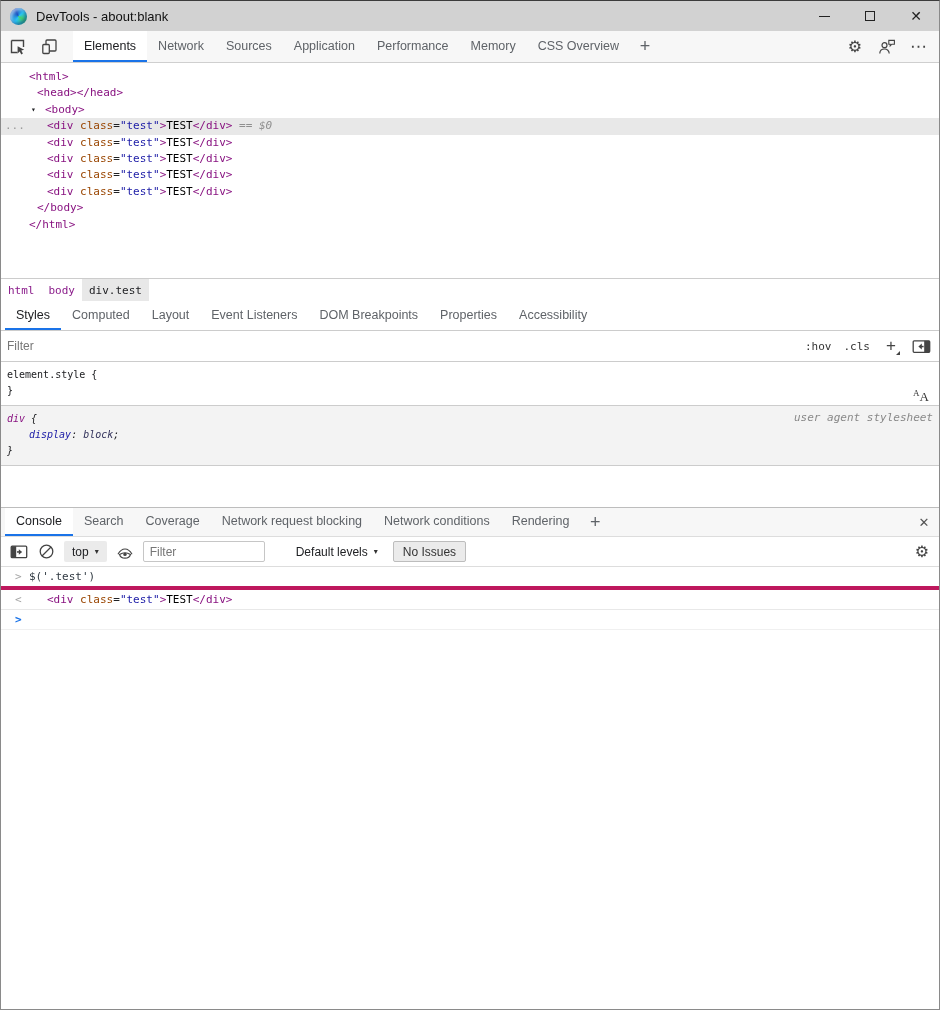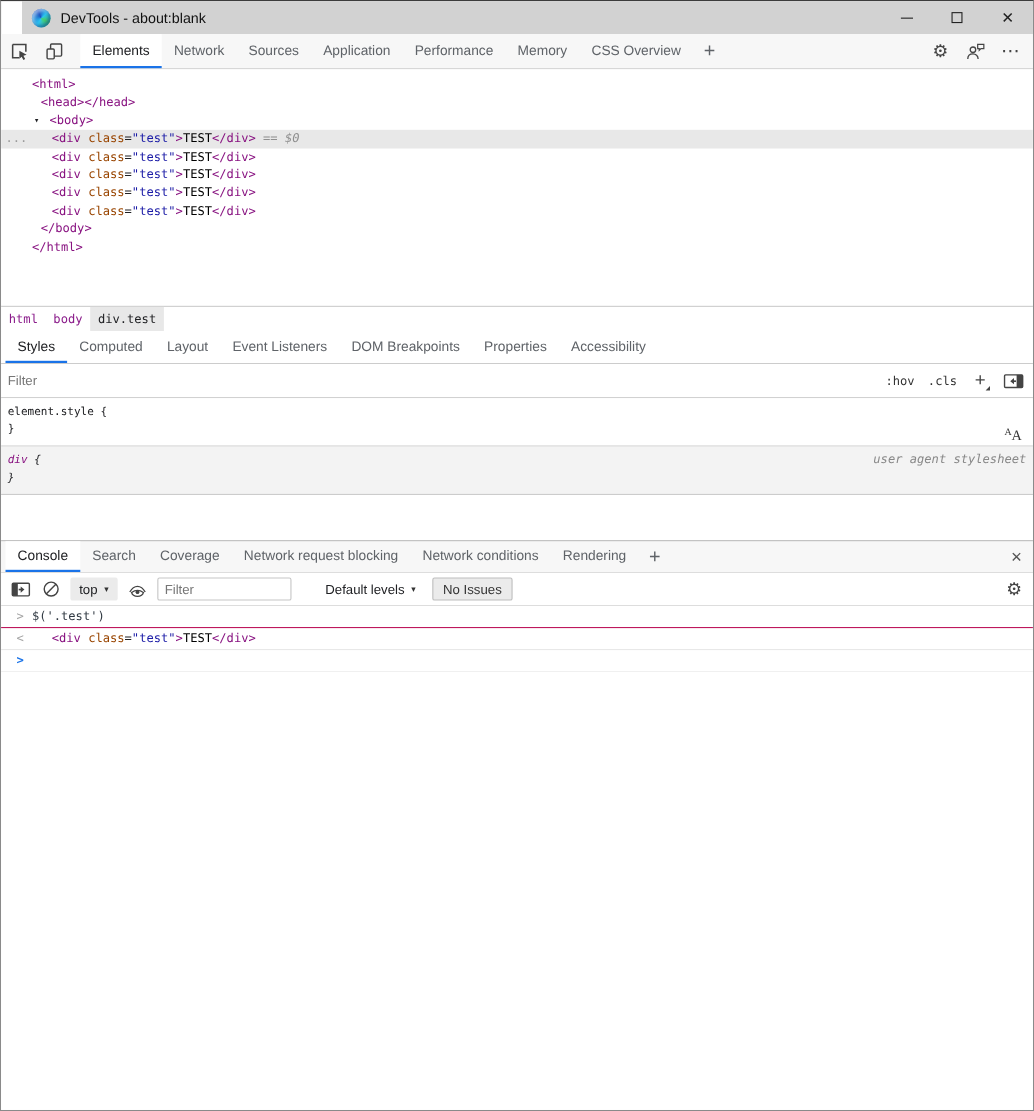--- a/index.html
+++ b/index.html
@@ -1,21 +1,21 @@
 <!DOCTYPE html>
 <html><head>
 <meta charset="utf-8">
 <style>
   * { margin:0; padding:0; box-sizing:border-box; }
   html,body { background:#fff; }
   body { width:940px; height:1010px; font-family:"Liberation Sans", sans-serif; color:#202124; }
   .window { width:940px; height:1010px; border:1px solid #8a8a8a; border-top:1px solid #3c3c3c; background:#fff; display:flex; flex-direction:column; overflow:hidden; }
 
   
-  .titlebar { height:30px; background:#d2d2d2; display:flex; align-items:center; padding-left:9px; flex:0 0 auto;margin-left:19px; }
+  .titlebar { height:30px; background:#d2d2d2; display:flex; align-items:center; padding-left:9px; flex:0 0 auto; }
   .edge-logo { width:17px; height:17px; border-radius:50%;
     background: conic-gradient(from 210deg, #2bc3f2, #1b4fc0 35%, #2bc3f2 55%, #46d369 75%, #2bc3f2);
     box-shadow: inset -2px -2px 3px rgba(8,60,140,.55), inset 2px 2px 3px rgba(255,255,255,.5); }
   .titlebar .title { margin-left:9px; font-size:13px; color:#111; }
   .win-controls { margin-left:auto; display:flex; height:100%; }
   .win-btn { width:46px; height:100%; display:flex; align-items:center; justify-content:center; color:#222; }
   .min-glyph { width:11px; height:0; border-top:1.4px solid #222; display:block; }
   .max-glyph { width:10px; height:10px; border:1.4px solid #222; display:block; }
   .close-glyph { font-size:14px; line-height:1; }
 
@@ -87,21 +87,21 @@
   .ct-icon { display:flex; align-items:center; justify-content:center; width:18px; height:18px; }
   .context-chip { background:#ebebeb; border-radius:2px; height:21px; display:flex; align-items:center; gap:6px; padding:0 8px; font-size:12px; color:#202124; }
   .dd-caret { font-size:8px; color:#333; }
   .console-filter { width:122px; height:21px; border:1px solid #c6c6c6; border-radius:2px; padding:0 6px; font-size:12px; color:#202124; outline:none; font-family:"Liberation Sans",sans-serif; }
   .console-filter::placeholder { color:#767676; }
   .levels-dd { display:flex; align-items:center; gap:6px; font-size:12px; color:#202124; margin-left:22px; }
   .issues-chip { margin-left:6px; background:#ebebeb; border:1px solid #bdbdbd; border-radius:2px; height:21px; display:flex; align-items:center; padding:0 9px; font-size:12px; color:#333; }
   .ct-right { margin-left:auto; }
 
   .console-msgs { background:#fff; font-size:11px; }
-  .msg { min-height:20px; line-height:19px; padding-left:14px; border-bottom:1px solid #be185d; white-space:pre; }
+  .msg { min-height:20px; line-height:19px; padding-left:14px; border-bottom:4px solid #be185d; white-space:pre; }
   .msg.result { border-bottom:1px solid #e8e8e8; }
   .chev { display:inline-block; width:14px; color:#a5a5a5; }
   .chev.blue { color:#1a73e8; font-weight:bold; }
   .result-indent { display:inline-block; width:18px; }
   .console-rest { flex:1; background:#fff; }
 
   svg.ic { display:block; }
 </style>
 </head>
 <body>
@@ -211,20 +211,21 @@
   </div>
 
   <div class="rule-block">
     <div class="css-code">element.style {</div>
     <div class="css-code">}</div>
     <span class="font-editor-icon"><span class="a1">A</span><span class="a2">A</span></span>
   </div>
 
   <div class="rule-block ua-block">
     <div class="css-code"><span class="t-sel">div</span><span class="t-plain"> {</span></div>
+    <div class="css-code decl-line"><span class="t-prop">display</span><span class="t-plain">: </span><span class="t-cssval">block</span><span class="t-plain">;</span></div>
     <div class="css-code">}</div>
     <span class="ua-origin">user agent stylesheet</span>
   </div>
 
   <div class="styles-gap"></div>
 
   <div class="drawer-tabs">
     <div class="tab active">Console</div>
     <div class="tab">Search</div>
     <div class="tab">Coverage</div>

